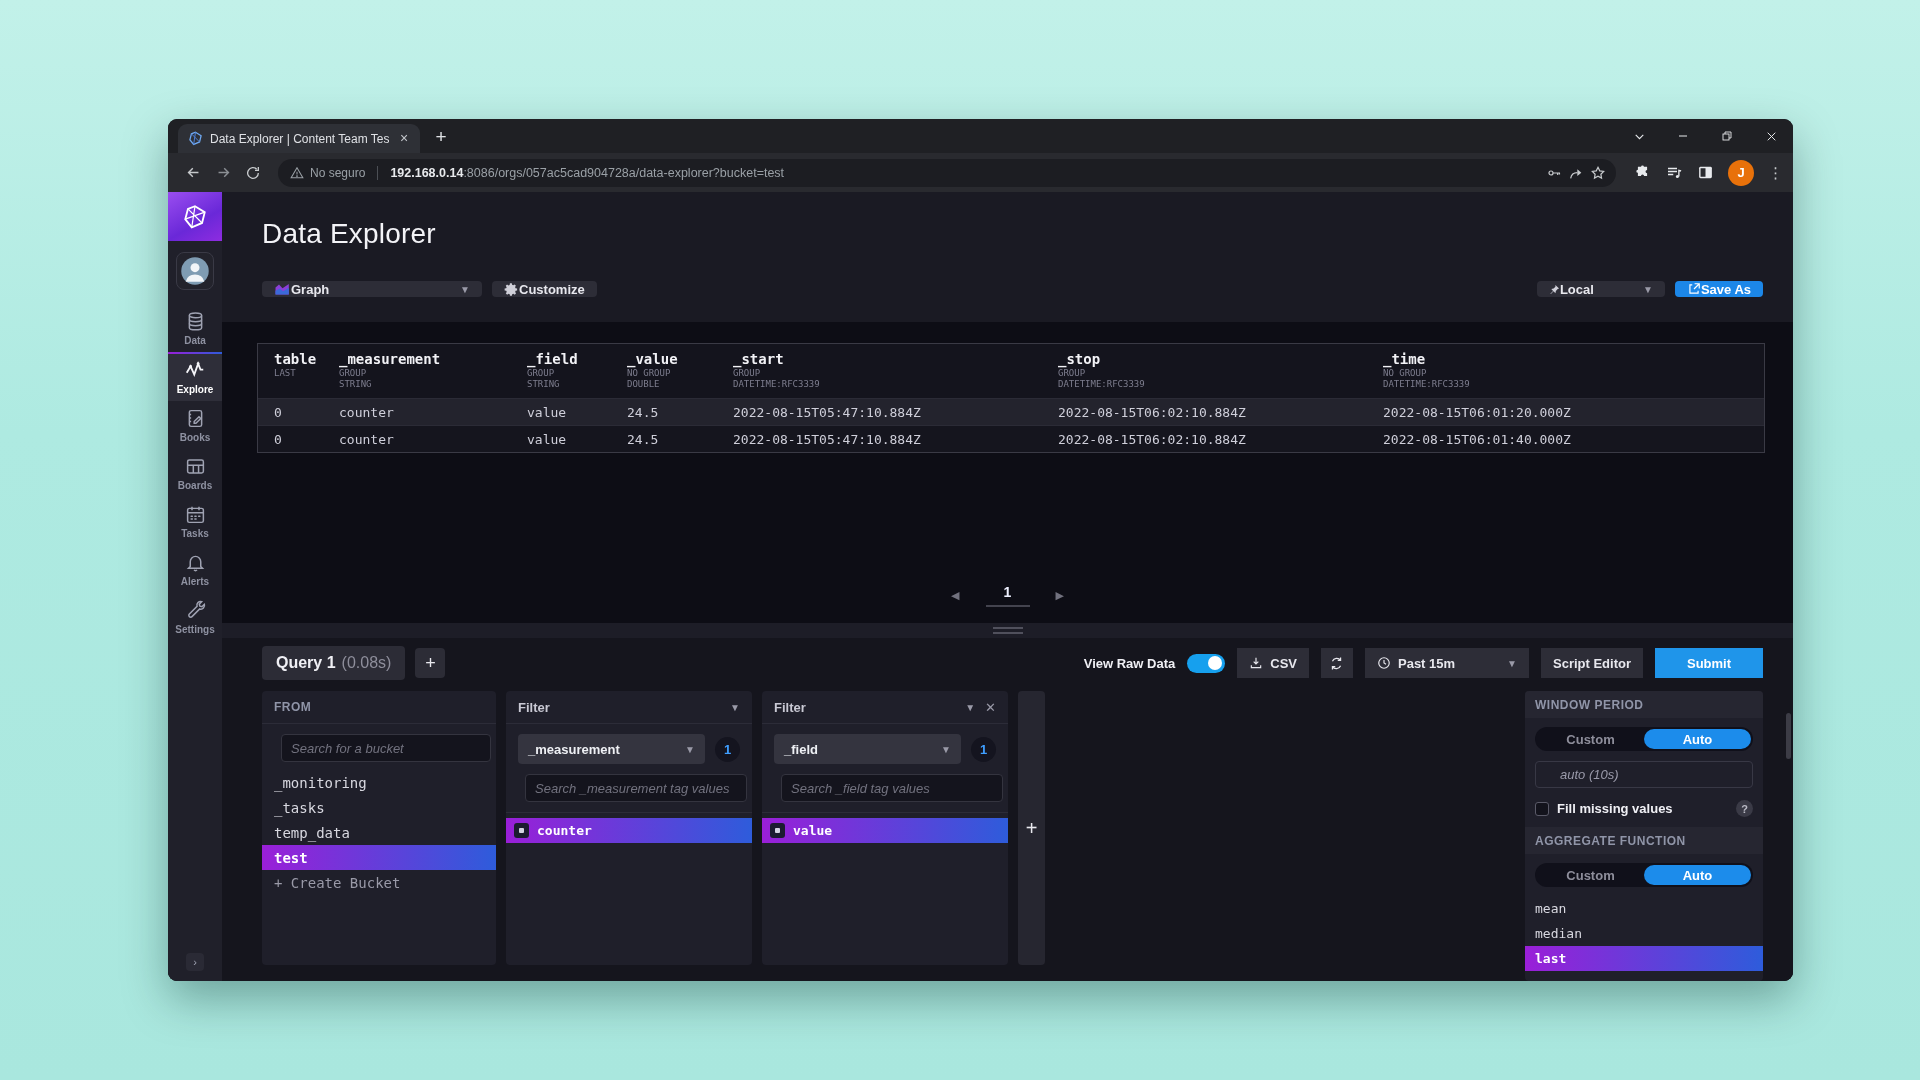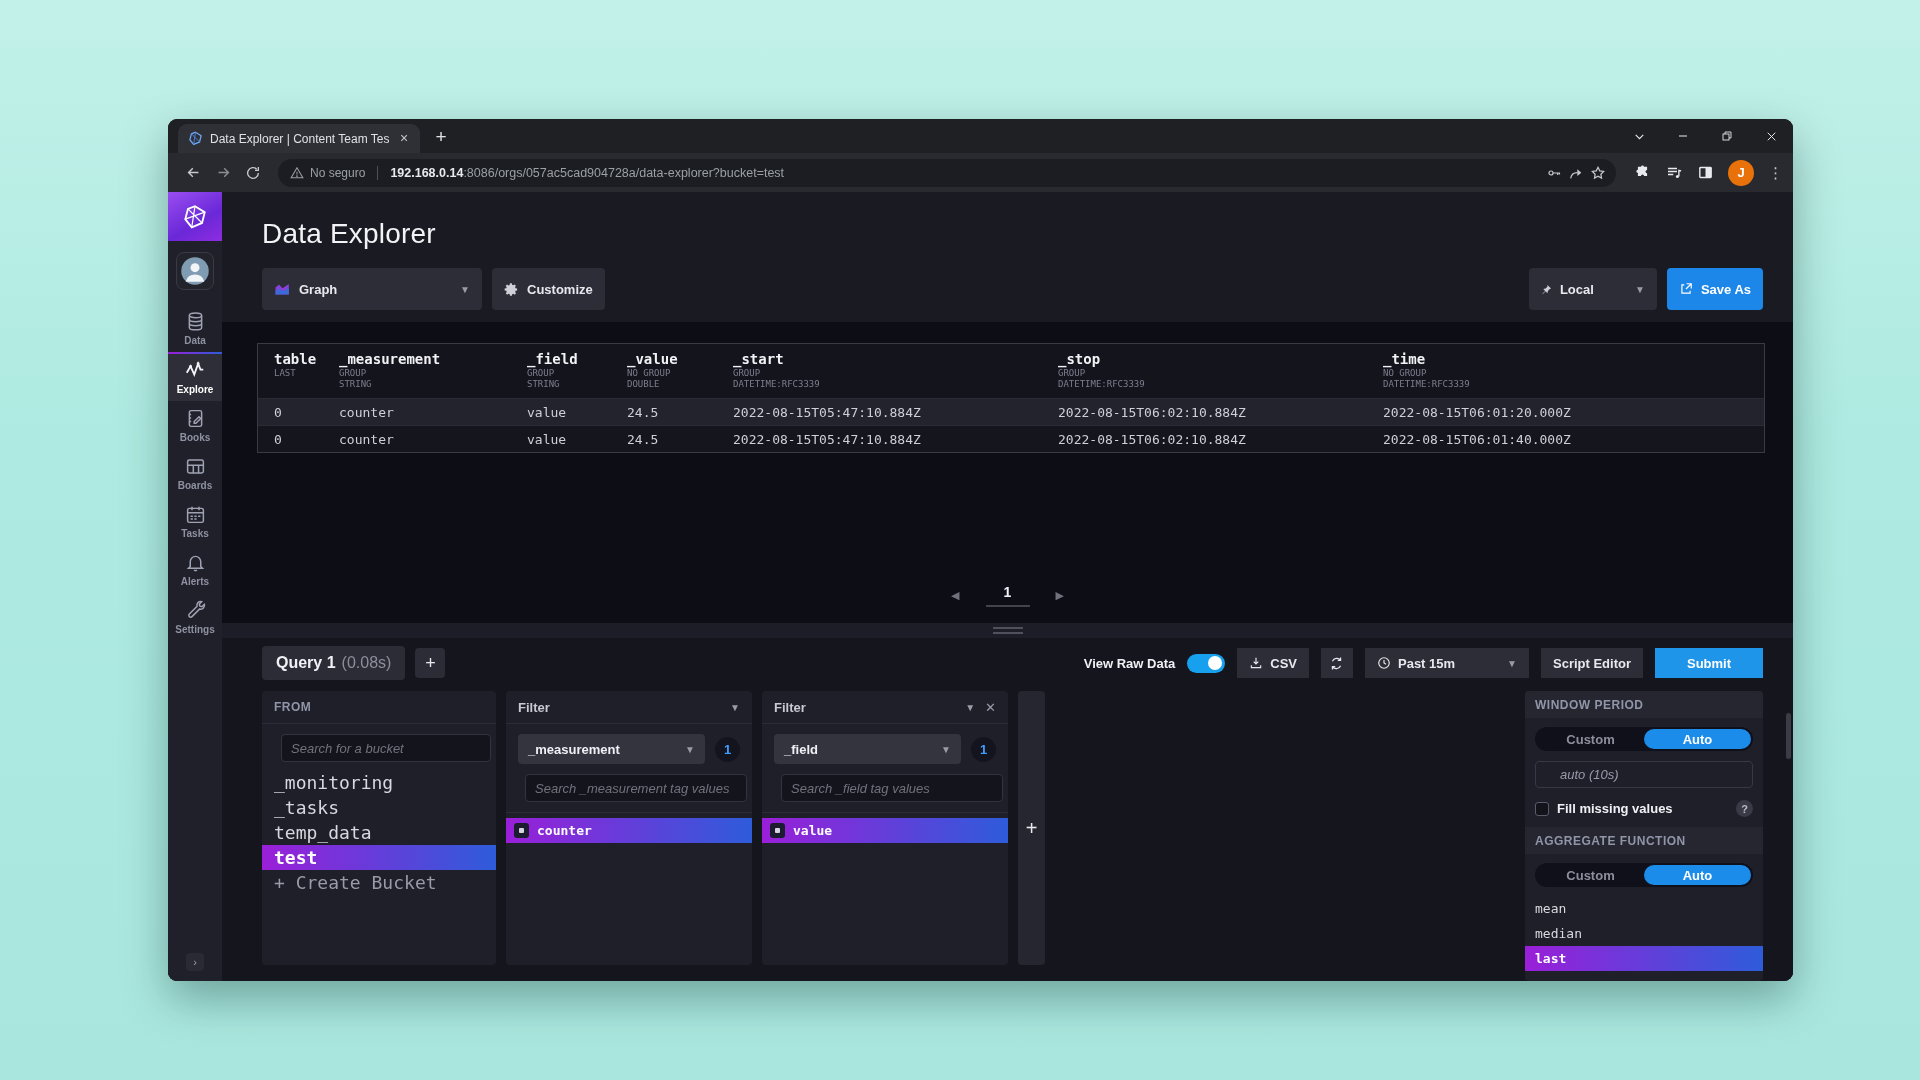--- a/index.html
+++ b/index.html
@@ -53,21 +53,21 @@
   .rail-item .lbl { font-size:10px; font-weight:bold; color:#8e91a1; }
   .rail-item.active { background:#2e2e39; color:#f4f4f8; position:relative; }
   .rail-item.active::before { content:""; position:absolute; top:0; left:0; right:0; height:2px; background:linear-gradient(90deg,#9a1fd8,#2e5cdb); }
   .rail-item.active .lbl { color:#fff; }
   .rail-footer { margin-top:auto; margin-bottom:10px; width:18px; height:18px; border-radius:4px; background:#2a2a35; color:#9fa2b2; font-size:11px; display:flex; align-items:center; justify-content:center; }
 
   
   .main { flex:1; display:flex; flex-direction:column; min-width:0; }
   .page-title { padding:26px 0 0 40px; color:#f3f3f7; font-size:28px; font-weight:400; letter-spacing:.2px; }
   .viz-row { margin-top:24px; padding:0 30px 0 40px; display:flex; align-items:center; height:30px; flex:0 0 auto; }
-  .btn { height:42px; background:#2d2d37; border-radius:4px; display:flex; align-items:center; color:#e8e8ee; font-size:13px; font-weight:bold; padding:0 12px; gap:8px; }
+  .btn { height:16px; background:#2d2d37; border-radius:4px; display:flex; align-items:center; color:#e8e8ee; font-size:13px; font-weight:bold; padding:0 12px; }
   .dd-chev { color:#9a9aa8; font-size:10px; margin-left:auto; }
   .graph-dd { width:220px; }
   .customize { margin-left:10px; }
   .viz-right { margin-left:auto; display:flex; gap:10px; }
   .local-dd { width:128px; }
   .btn-blue { background:#1c87e8; color:#fff; }
 
   
   .table-zone { margin-top:18px; height:316px; background:#0d0d15; display:flex; flex-direction:column; flex:0 0 auto; }
   .data-table { margin:21px 28px 0 35px; border:1px solid #3a3a45; font-family:"DejaVu Sans Mono", monospace; }
@@ -107,21 +107,21 @@
   .card { background:#1f1f2a; border-radius:4px; display:flex; flex-direction:column; overflow:hidden; }
   .from-card { width:234px; }
   .filter-card { width:246px; }
   .card-head { height:33px; display:flex; align-items:center; padding:0 12px; border-bottom:1px solid #2c2c38; flex:0 0 auto; gap:10px; }
   .card-head .ttl { color:#9095a8; font-size:12px; font-weight:bold; letter-spacing:.5px; }
   .card-head .ttl.light { color:#c9c9d4; font-weight:bold; font-size:13px; letter-spacing:0;text-align:right; }
   .head-x { color:#9a9aa8; font-size:13px; }
   .search-in { margin:10px 19px 8px; height:28px; background:#14141d; border:1px solid #34343f; border-radius:4px; color:#babac8; font-size:13px; font-style:italic; padding:0 9px; width:calc(100% - 24px); outline:none; font-family:"Liberation Sans",sans-serif; }
   .search-in::placeholder { color:#72727f; }
   .bucket-list { display:flex; flex-direction:column; }
-  .b-item { height:25px; display:flex; align-items:center; padding-left:12px; color:#d8d8e0; font-size:18px; }
+  .b-item { height:25px; display:flex; align-items:center; padding-left:12px; color:#d8d8e0; font-size:14px; }
   .b-item.sel { background:linear-gradient(90deg,#9a1fd8 0%,#2e5cdb 100%); color:#fff; font-weight:bold; }
   .b-item.create { color:#9a9aa8; }
   .dd-row { display:flex; align-items:center; gap:10px; margin:10px 12px 0; }
   .key-dd { flex:1; height:30px; background:#34343f; border-radius:4px; display:flex; align-items:center; padding:0 10px; color:#eef0f4; font-size:13px; font-weight:bold; }
   .count-badge { width:25px; height:25px; border-radius:50%; background:#14141f; color:#3f9eff; font-size:13px; font-weight:bold; display:flex; align-items:center; justify-content:center; flex:0 0 auto; }
   .filter-div { height:1px; background:#2c2c38; margin-top:2px; }
   .val-row { height:25px; display:flex; align-items:center; gap:8px; padding-left:8px; color:#fff; font-size:13px; font-weight:bold; background:linear-gradient(90deg,#9a1fd8 0%,#2e5cdb 100%); margin-top:5px; }
   .val-check { width:15px; height:15px; border-radius:3px; background:#1c1c30; display:flex; align-items:center; justify-content:center; flex:0 0 auto; }
   .val-check i { width:5px; height:5px; border-radius:1px; background:#d4d4e2; }
   .add-col { width:27px; background:#262630; border-radius:4px; display:flex; align-items:center; justify-content:center; color:#e8e8ee; font-size:20px; align-self:stretch; }

